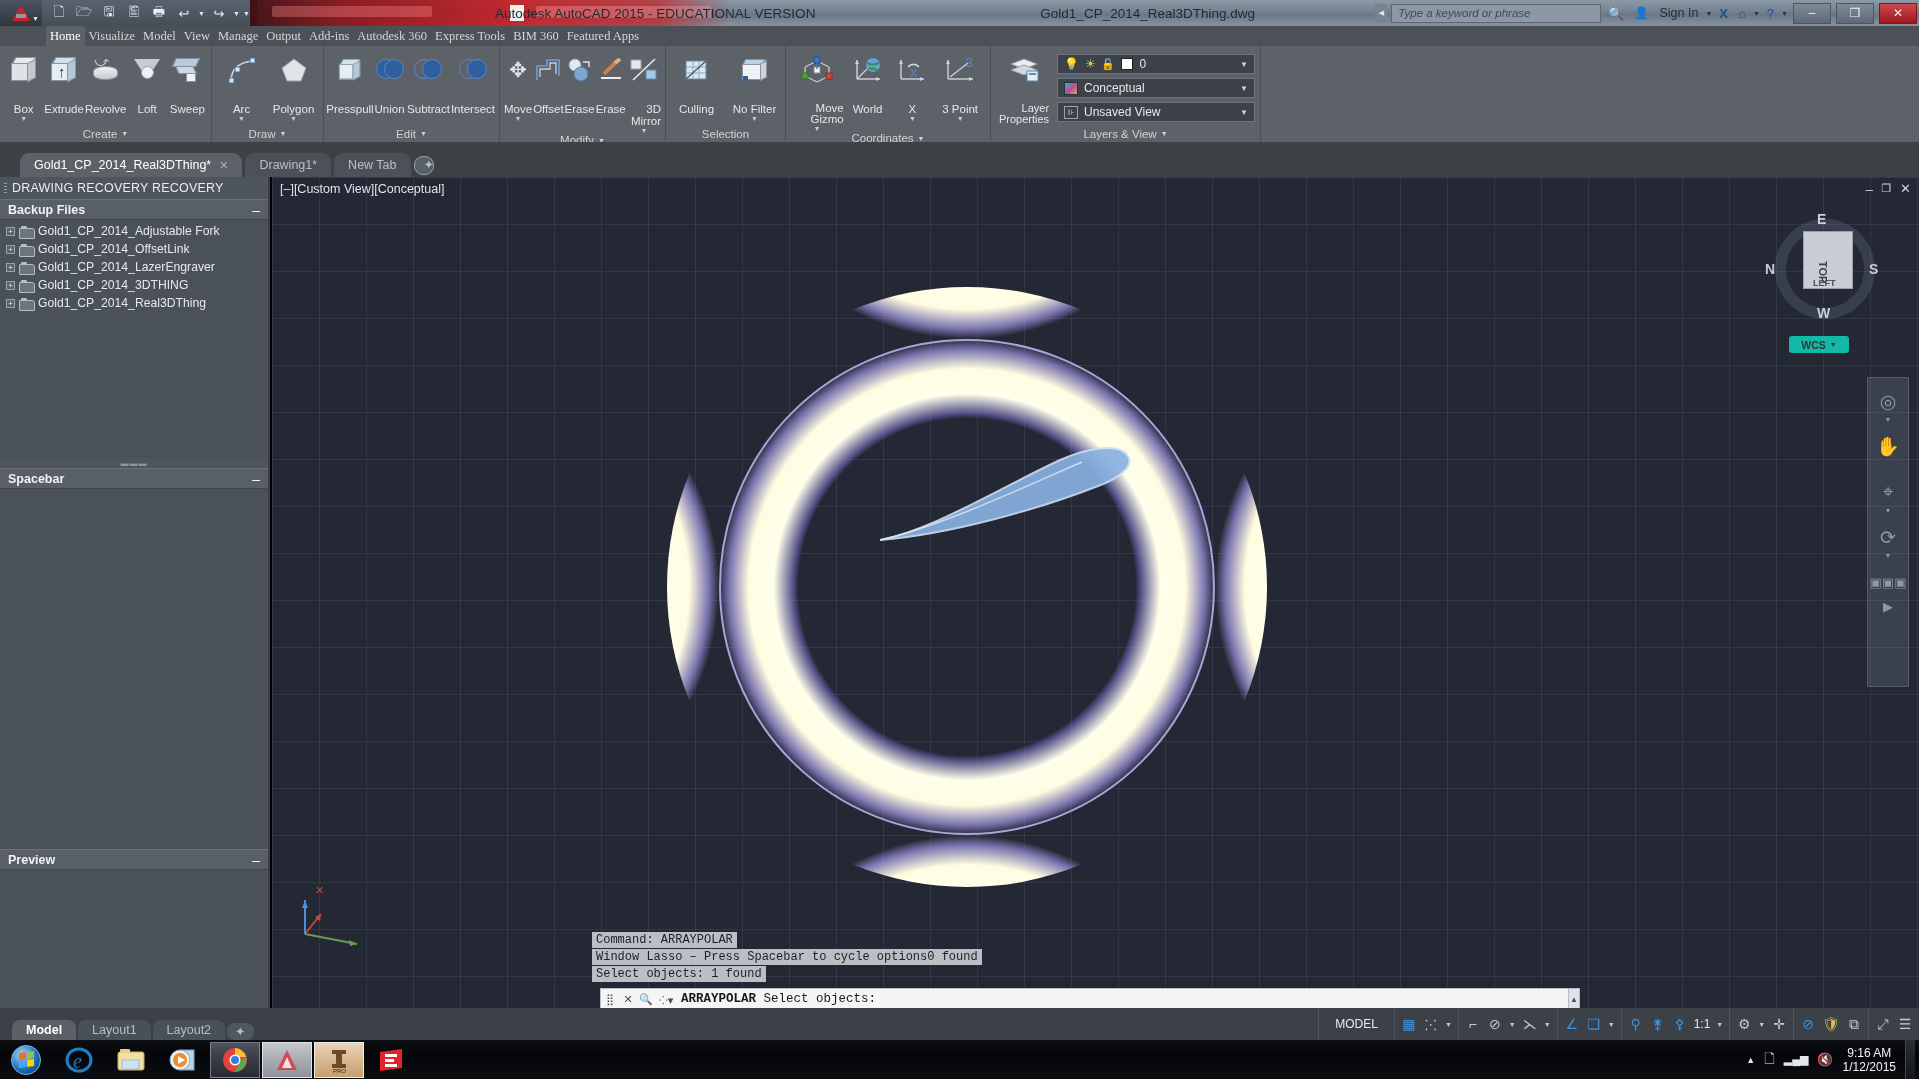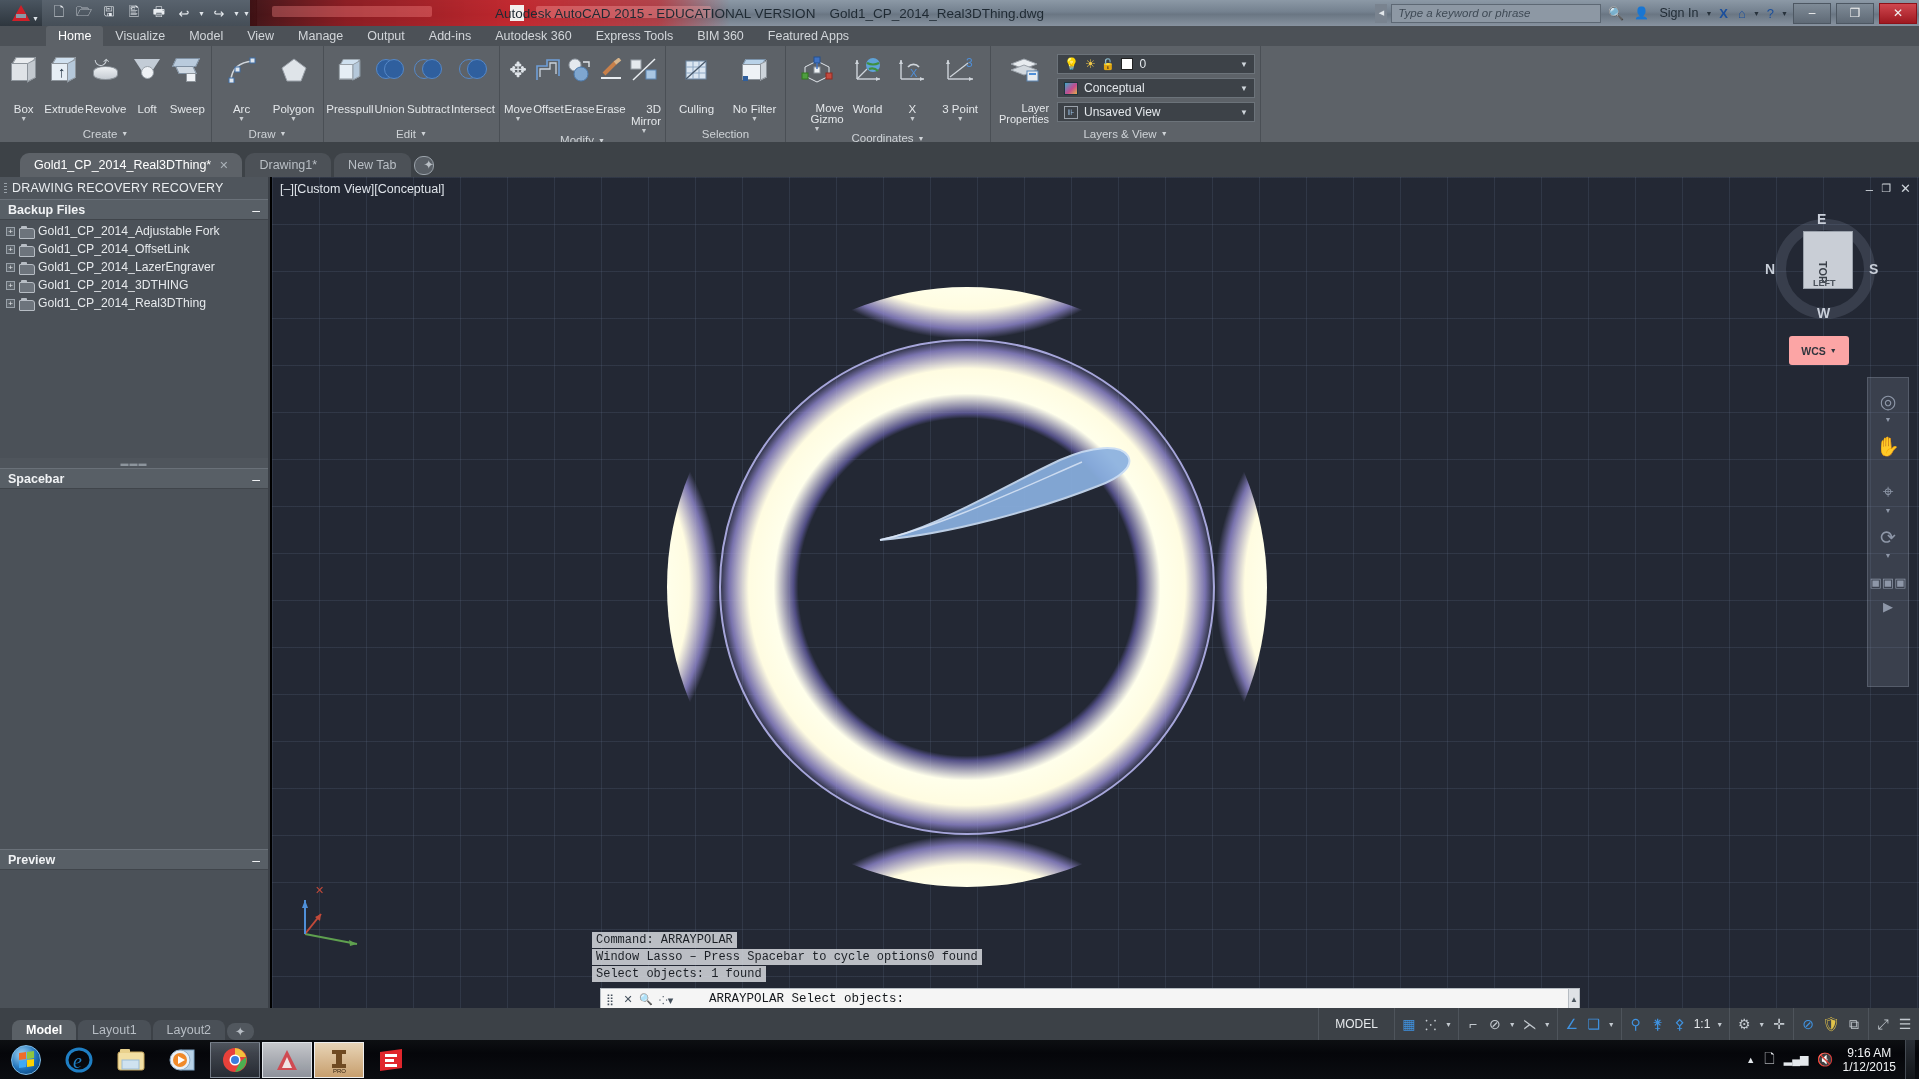--- a/index.html
+++ b/index.html
@@ -20,34 +20,34 @@
   .qicon{ width:22px;height:22px; display:flex;align-items:center;justify-content:center;
      font-size:13px; color:#e9edf1; }
   .tiny-arrow{ font-size:7px; color:#dfe4e9; }
   #redbanner{ position:absolute; left:250px; top:0; height:26px; width:480px;
      background:linear-gradient(90deg,rgba(60,10,12,.9) 0%,rgba(140,20,25,.92) 20%,rgba(200,30,36,.9) 55%,rgba(190,40,46,.75) 85%,rgba(140,60,65,0) 100%);
      filter:blur(.6px); }
   #redbanner .b1{position:absolute;left:22px;top:6px;width:160px;height:11px;background:rgba(255,140,140,.35);border-radius:2px;}
   #redbanner .b2{position:absolute;left:260px;top:5px;width:14px;height:16px;background:#f3f0ee;}
   #redbanner .b3{position:absolute;left:286px;top:6px;width:175px;height:12px;background:rgba(255,170,170,.35);border-radius:2px;}
   #apptitle{ position:absolute; left:495px; top:0; width:760px; height:26px;
-     display:flex; align-items:center; justify-content:flex-start; font-size:13.5px; color:#1f2a33; white-space:nowrap;}
+     display:flex; align-items:center; justify-content:space-between; font-size:13.5px; color:#1f2a33; white-space:nowrap;}
   #tb-right{ position:absolute; right:0; top:0; height:26px; display:flex; align-items:center; gap:4px; padding-right:2px;}
   #searchbox{ width:210px;height:19px;background:#8d98a4;border:1px solid #5d6874;
      display:flex;align-items:center;padding-left:6px;color:#3f4a55;font-style:italic;font-size:11.5px;}
   #searchcaret{ width:12px;height:19px;background:#79838f;display:flex;align-items:center;justify-content:center;font-size:7px;color:#e2e7eb;}
   .tbicon{ display:flex;align-items:center;justify-content:center;height:26px;padding:0 3px;color:#27323c;font-size:13px;}
   .winbtn{ width:38px;height:21px;display:flex;align-items:center;justify-content:center;
      font-size:12px;color:#f2f2f2;background:linear-gradient(180deg,#7f8b97,#5f6a76);border:1px solid #4d5762;margin-left:1px;}
   .winbtn.close{ background:linear-gradient(180deg,#d0474f,#9e1820); border-color:#8c1118;}
 
   
   #ribbontabs{ position:absolute; left:0; top:26px; width:1919px; height:20px; background:#4c5157;
      display:flex; align-items:flex-end; padding-left:46px; }
-  .rtab{ height:20px; line-height:20px; padding:0 12px; font-size:12.5px; color:#d2d6da; white-space:nowrap;}
+  .rtab{ height:20px; line-height:20px; padding:0 4px; font-size:12.5px; color:#d2d6da; white-space:nowrap;font-family:Liberation Serif, serif;}
   .rtab.active{ background:#5d6268; color:#fff; border-top-left-radius:3px;border-top-right-radius:3px;}
 
   
   #ribbon{ position:absolute; left:0; top:46px; width:1919px; height:96px; background:#5d6268;
      display:flex; align-items:stretch; }
   .panel{ display:flex; flex-direction:column; border-right:1px solid #4a4f55; position:relative;}
   .panel .row{ display:flex; align-items:flex-start; flex:1; padding:4px 4px 0 4px; gap:1px;}
   .panel .ptitle{ height:17px; font-size:11.5px; color:#cfd3d7; text-align:center; display:flex;
      align-items:center; justify-content:center; gap:4px;}
   .bigbtn{ width:52px; display:flex; flex-direction:column; align-items:center; padding-top:3px; cursor:default;}
@@ -125,21 +125,21 @@
   
   #viewcube{ position:absolute; right:34px; top:32px; width:120px; height:170px;}
   .vcring{ position:absolute; left:10px; top:10px; width:100px;height:100px;border-radius:50%;
      border:11px solid rgba(160,170,195,.17);}
   .vcdir{ position:absolute; font-size:14px; color:#c9cfd9; font-weight:bold;}
   .vcbox{ position:absolute; left:38px; top:22px; width:50px;height:58px; }
   .vcbox .f{ position:absolute; inset:0; background:#c9ced6; border:1px solid #9aa1ab; }
   .vcbox .t{ position:absolute; left:26px;top:30px; font-size:11px;color:#3a4049;
      transform:rotate(90deg); transform-origin:left top; font-weight:bold;}
   .vcbox .l{ position:absolute; left:10px;top:47px; font-size:9px;color:#4b525b; font-weight:bold;}
-  #wcs{ position:absolute; left:24px; top:127px; width:60px;height:29px;background:#fca5a5;
+  #wcs{ position:absolute; left:24px; top:127px; width:60px;height:17px;background:#14b8a6;
      border-radius:3px; display:flex;align-items:center;justify-content:center;gap:4px;
      font-size:10.5px;color:#2f353d;font-weight:bold;}
 
   
   #navbar{ position:absolute; right:10px; top:200px; width:42px; height:310px;
      background:rgba(150,160,180,.20); border:1px solid rgba(180,190,210,.22);}
   .navitem{ height:46px; display:flex;align-items:center;justify-content:center; color:#8e97a8; font-size:19px;}
   .navdd{ text-align:center; font-size:7px; color:#8e97a8; margin-top:-8px;}
 
   
@@ -147,21 +147,21 @@
 
   
   .cmdline{ position:absolute; background:rgba(225,228,232,.80); color:#1b1f25;
      font-family:"Liberation Mono", monospace; font-size:12px; padding:1px 4px; white-space:nowrap;}
 
   
   #cmdbar{ position:absolute; left:600px; top:988px; width:980px; height:22px;
      background:#f5f5f5; border:1px solid #b6bcc2; display:flex; align-items:center; }
   .cmdtool{ width:18px;height:20px;display:flex;align-items:center;justify-content:center;color:#44505c;font-size:11px;}
   #cmdinput{ flex:1; font-family:"Liberation Mono", monospace; font-size:12.5px; color:#15181c; padding-left:4px;}
-  #cmdinput b{ font-weight:normal;margin-left:28px; }
+  #cmdinput b{ font-weight:bold; }
   #cmdscroll{ width:11px;height:20px;background:#dfe2e6;border-left:1px solid #b6bcc2;
      display:flex;align-items:center;justify-content:center;font-size:8px;color:#4c565f;}
 
   
   #statusbar{ position:absolute; left:0; top:1008px; width:1919px; height:32px; background:#3c4147;
      display:flex; align-items:center; }
   .ltab{ height:20px; display:flex;align-items:center;padding:0 14px; font-size:12.5px;
      color:#b7bdc4; background:#4a5057; border-radius:8px 8px 0 0; margin-right:2px;}
   .ltab.active{ background:#5a6views; background:#596views; background:#5a6066; color:#fff; font-weight:bold;}
   .ltab.add{ border-radius:8px; padding:0 8px; height:17px; background:#51575e;}

